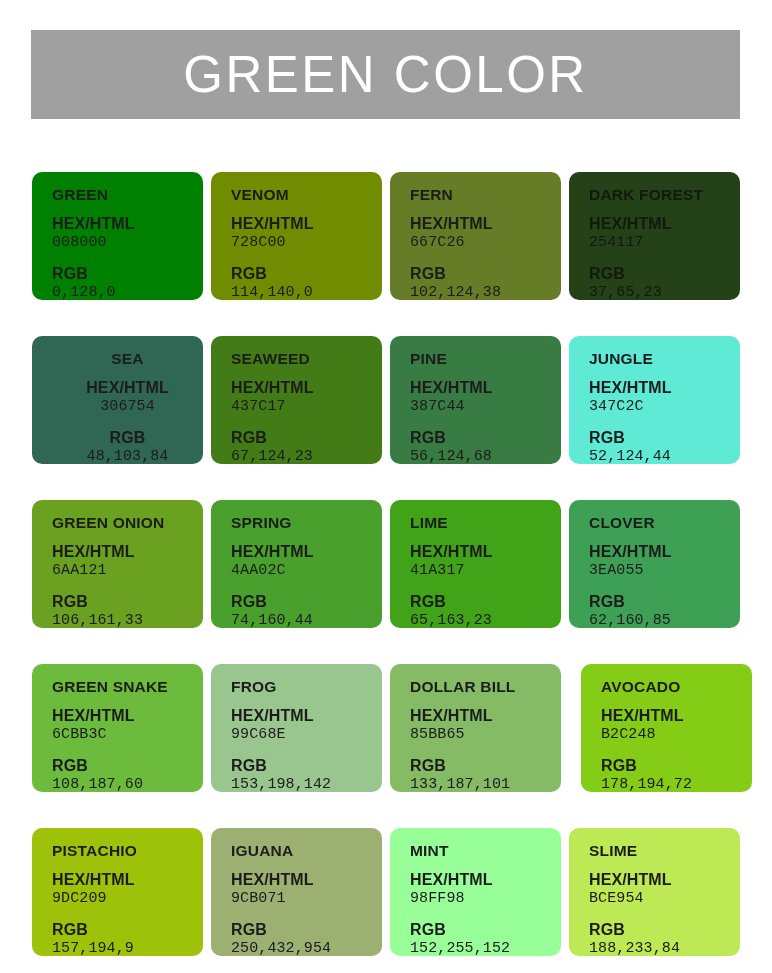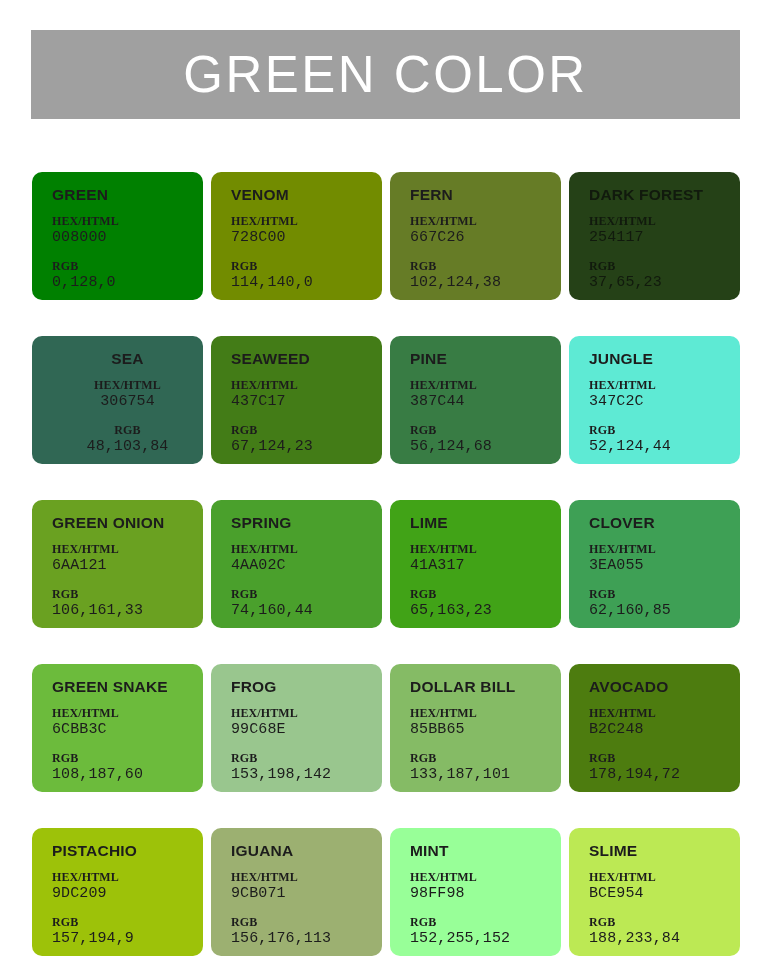--- a/index.html
+++ b/index.html
@@ -64,22 +64,22 @@
     font-weight: 700;
     color: #1c1c1c;
     line-height: 1.1;
     letter-spacing: 0.2px;
     white-space: nowrap;
   }
   .field {
     margin-top: 11px;
   }
   .field-label {
-    font-family: Liberation Serif, serif;
-    font-size: 12px;
+    font-family: Liberation Sans, sans-serif;
+    font-size: 16px;
     font-weight: 700;
     color: #1c1c1c;
     line-height: 1.25;
     letter-spacing: 0.1px;
   }
   .field-value {
     font-family: "Liberation Mono", "DejaVu Sans Mono", monospace;
     font-size: 15px;
     font-weight: 400;
     color: #1c1c1c;
@@ -260,21 +260,21 @@
         <div class="card-name">DOLLAR BILL</div>
         <div class="field">
           <div class="field-label">HEX/HTML</div>
           <div class="field-value">85BB65</div>
         </div>
         <div class="field">
           <div class="field-label">RGB</div>
           <div class="field-value">133,187,101</div>
         </div>
       </div>
-      <div class="card" style="background: #4d7c0f;">
+      <div class="card" style="background: #84cc16; margin-left: 12px;">
         <div class="card-name">AVOCADO</div>
         <div class="field">
           <div class="field-label">HEX/HTML</div>
           <div class="field-value">B2C248</div>
         </div>
         <div class="field">
           <div class="field-label">RGB</div>
           <div class="field-value">178,194,72</div>
         </div>
       </div>
@@ -290,21 +290,21 @@
         </div>
       </div>
       <div class="card" style="background: rgb(156, 176, 113);">
         <div class="card-name">IGUANA</div>
         <div class="field">
           <div class="field-label">HEX/HTML</div>
           <div class="field-value">9CB071</div>
         </div>
         <div class="field">
           <div class="field-label">RGB</div>
-          <div class="field-value">156,176,113</div>
+          <div class="field-value">250,432,954</div>
         </div>
       </div>
       <div class="card" style="background: rgb(152, 255, 152);">
         <div class="card-name">MINT</div>
         <div class="field">
           <div class="field-label">HEX/HTML</div>
           <div class="field-value">98FF98</div>
         </div>
         <div class="field">
           <div class="field-label">RGB</div>

